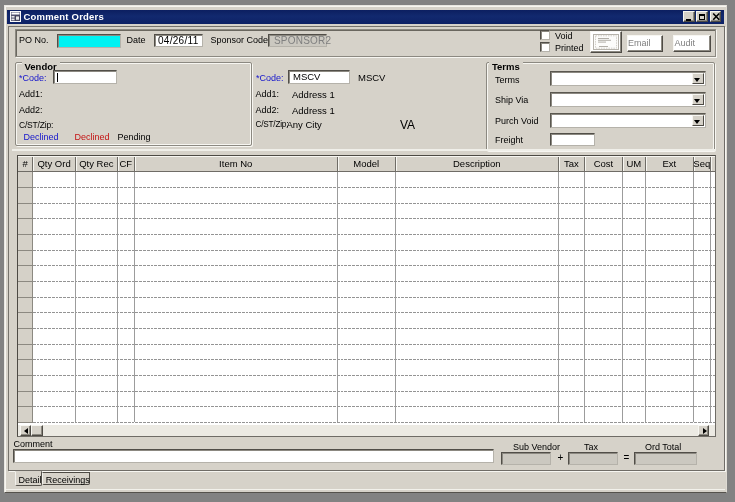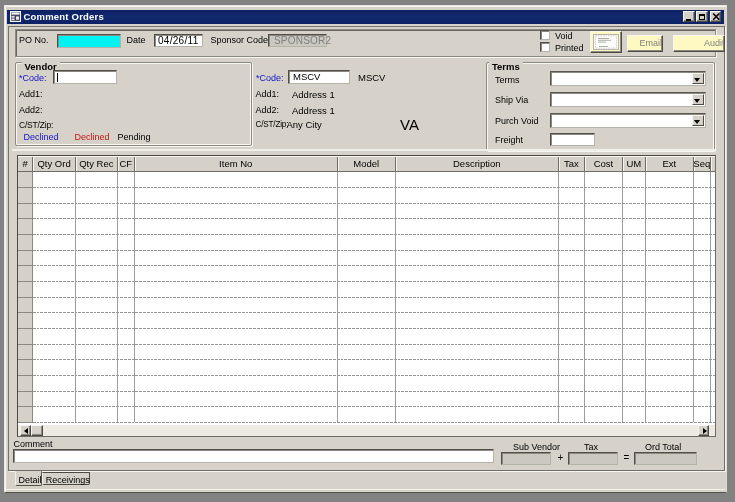--- a/index.html
+++ b/index.html
@@ -1,21 +1,21 @@
 <!DOCTYPE html>
 <html><head><meta charset="utf-8"><style>
 *{margin:0;padding:0;box-sizing:border-box}
 html,body{width:735px;height:502px;overflow:hidden}
 body{background:#828282;font-family:"Liberation Sans",sans-serif;font-size:9px;color:#000;position:relative}
 .ab{position:absolute}
 .tb{position:absolute;background:#fff;border:1px solid;border-color:#514e48 #b5b2aa #b5b2aa #514e48;box-shadow:inset 1px 1px 0 #8c8981}
 .tbd{position:absolute;background:#cbc8c0;border:1px solid;border-color:#514e48 #b5b2aa #b5b2aa #514e48;box-shadow:inset 1px 1px 0 #8c8981}
 .grp{position:absolute;border:1px solid #8c8981;border-radius:2px;box-shadow:inset 1px 1px 0 #f7f6f1, inset -1px -1px 0 #f7f6f1, 1px 1px 0 #f7f6f1}
 .gt{position:absolute;top:-5.5px;left:6px;background:#d6d2c9;padding:4px 3px;font-weight:bold;font-size:9.5px;line-height:10px}
-.btn{position:absolute;background:#fef9c3;border:1px solid;border-color:#f7f6f1 #4e4b45 #4e4b45 #f7f6f1;box-shadow:inset -1px -1px 0 #8c8981;text-align:right;color:#7f7f7f}
+.btn{position:absolute;background:#ffffff;border:1px solid;border-color:#f7f6f1 #4e4b45 #4e4b45 #f7f6f1;box-shadow:inset -1px -1px 0 #8c8981;text-align:left;color:#7f7f7f}
 .cb{position:absolute;width:10px;height:10px;background:#fff;border:1px solid;border-color:#514e48 #b5b2aa #b5b2aa #514e48;box-shadow:inset 1px 1px 0 #8c8981}
 .lb{position:absolute;white-space:nowrap;line-height:10px}
 #blurwrap{position:absolute;left:0;top:0;width:735px;height:502px;filter:none}
 </style></head><body>
 <div id="blurwrap">
 <div class="ab" style="left:4px;top:5px;width:723px;height:488px;background:#d6d2c9;border:1px solid;border-color:#e9e7e1 #dedbd3 #55524c #e9e7e1;box-shadow:inset 1px 1px 0 #f7f6f1"></div>
 <div class="ab" style="left:7px;top:10px;width:716.5px;height:13.5px;background:linear-gradient(180deg,#0c1f60 0%,#12296f 45%,#0d2165 100%)"></div>
 <svg class="ab" style="left:9.5px;top:11px" width="11" height="11" viewBox="0 0 11 11">
       <rect x="0.5" y="0.5" width="10" height="10" fill="#555570" stroke="#fafafa"></rect>
       <rect x="1.5" y="1.5" width="8" height="2" fill="#fff"></rect>
@@ -49,21 +49,21 @@
 <div class="lb" style="left:555px;top:43px">Printed</div>
 <div class="btn" style="left:589.5px;top:30.5px;width:32px;height:22px">
       <svg width="26" height="16" viewBox="0 0 26 16" style="position:absolute;left:2.5px;top:2.5px">
         <rect x="0.5" y="0.5" width="25" height="15" fill="#fcfcfa" stroke="#b5b2aa" stroke-width="1"></rect>
         <rect x="2.5" y="1.8" width="21" height="12.4" fill="none" stroke="#c6c3bb" stroke-width="0.8" stroke-dasharray="1.5,1"></rect>
         <path d="M5 4.5 h11 M5 6.3 h13 M5 8.1 h8" stroke="#a8a59d" stroke-width="0.9" fill="none"></path>
         <path d="M6 12.5 h9" stroke="#a8a59d" stroke-width="0.9" fill="none"></path>
       </svg>
     </div>
 <div class="btn" style="left:626.9px;top:35px;width:36px;height:17px;line-height:15px">Email</div>
-<div class="btn" style="left:673.4px;top:35px;width:52px;height:17px;line-height:15px">Audit</div>
+<div class="btn" style="left:673.4px;top:35px;width:38px;height:17px;line-height:15px">Audit</div>
 <div class="grp" style="left:14.5px;top:62px;width:237.5px;height:83.5px">
       <span class="gt">Vendor</span>
     </div>
 <div class="lb" style="left:19px;top:72.5px;color:#1414cc">*Code:</div>
 <div class="tb" style="left:52.5px;top:70px;width:64px;height:14px">
       <div class="ab" style="left:3px;top:2px;width:1px;height:9px;background:#000"></div>
     </div>
 <div class="lb" style="left:19px;top:88.5px">Add1:</div>
 <div class="lb" style="left:19px;top:104.5px">Add2:</div>
 <div class="lb" style="left:19px;top:119.5px;font-size:8.5px;letter-spacing:-0.2px">C/ST/Zip:</div>
@@ -72,21 +72,21 @@
 <div class="lb" style="left:117.5px;top:131.5px">Pending</div>
 <div class="lb" style="left:256px;top:72.5px;color:#1414cc">*Code:</div>
 <div class="tb" style="left:288px;top:70px;width:61.5px;height:14px;line-height:12px;padding-left:4px;font-size:9.5px">MSCV</div>
 <div class="lb" style="left:358px;top:72.5px;font-size:9.5px">MSCV</div>
 <div class="lb" style="left:255.5px;top:89px">Add1:</div>
 <div class="lb" style="left:292px;top:89.5px;font-size:9.5px">Address 1</div>
 <div class="lb" style="left:255.5px;top:105px">Add2:</div>
 <div class="lb" style="left:292px;top:105.5px;font-size:9.5px">Address 1</div>
 <div class="lb" style="left:255.5px;top:120px;font-size:8.2px;letter-spacing:-0.2px">C/ST/Zip:</div>
 <div class="lb" style="left:286.5px;top:120px;font-size:9.5px">Any City</div>
-<div class="lb" style="left:400px;top:120px;font-size:15px">VA</div>
+<div class="lb" style="left:400px;top:120px;font-size:12px">VA</div>
 <div class="grp" style="left:486.4px;top:62px;width:228.6px;height:89px">
       <span class="gt" style="left:1.5px">Terms</span>
     </div>
 <div class="lb" style="left:495px;top:74.5px">Terms</div>
 <div style="position:absolute;left:549.5px;top:70.5px;width:156px;height:15.5px;background:#fff;border:1px solid;border-color:#5a574f #b5b2aa #b5b2aa #5a574f;box-shadow:inset 1px 1px 0 #8c8981">
       <div style="position:absolute;right:1px;top:1px;bottom:1px;width:12px;background:#d5d1c8;border:1px solid;border-color:#f7f6f1 #4e4b45 #4e4b45 #f7f6f1">
         <div style="position:absolute;left:1.8px;top:4.6px;width:0;height:0;border-left:3.4px solid transparent;border-right:3.4px solid transparent;border-top:4px solid #000"></div>
       </div>
     </div>
 <div class="lb" style="left:495px;top:95px">Ship Via</div>

